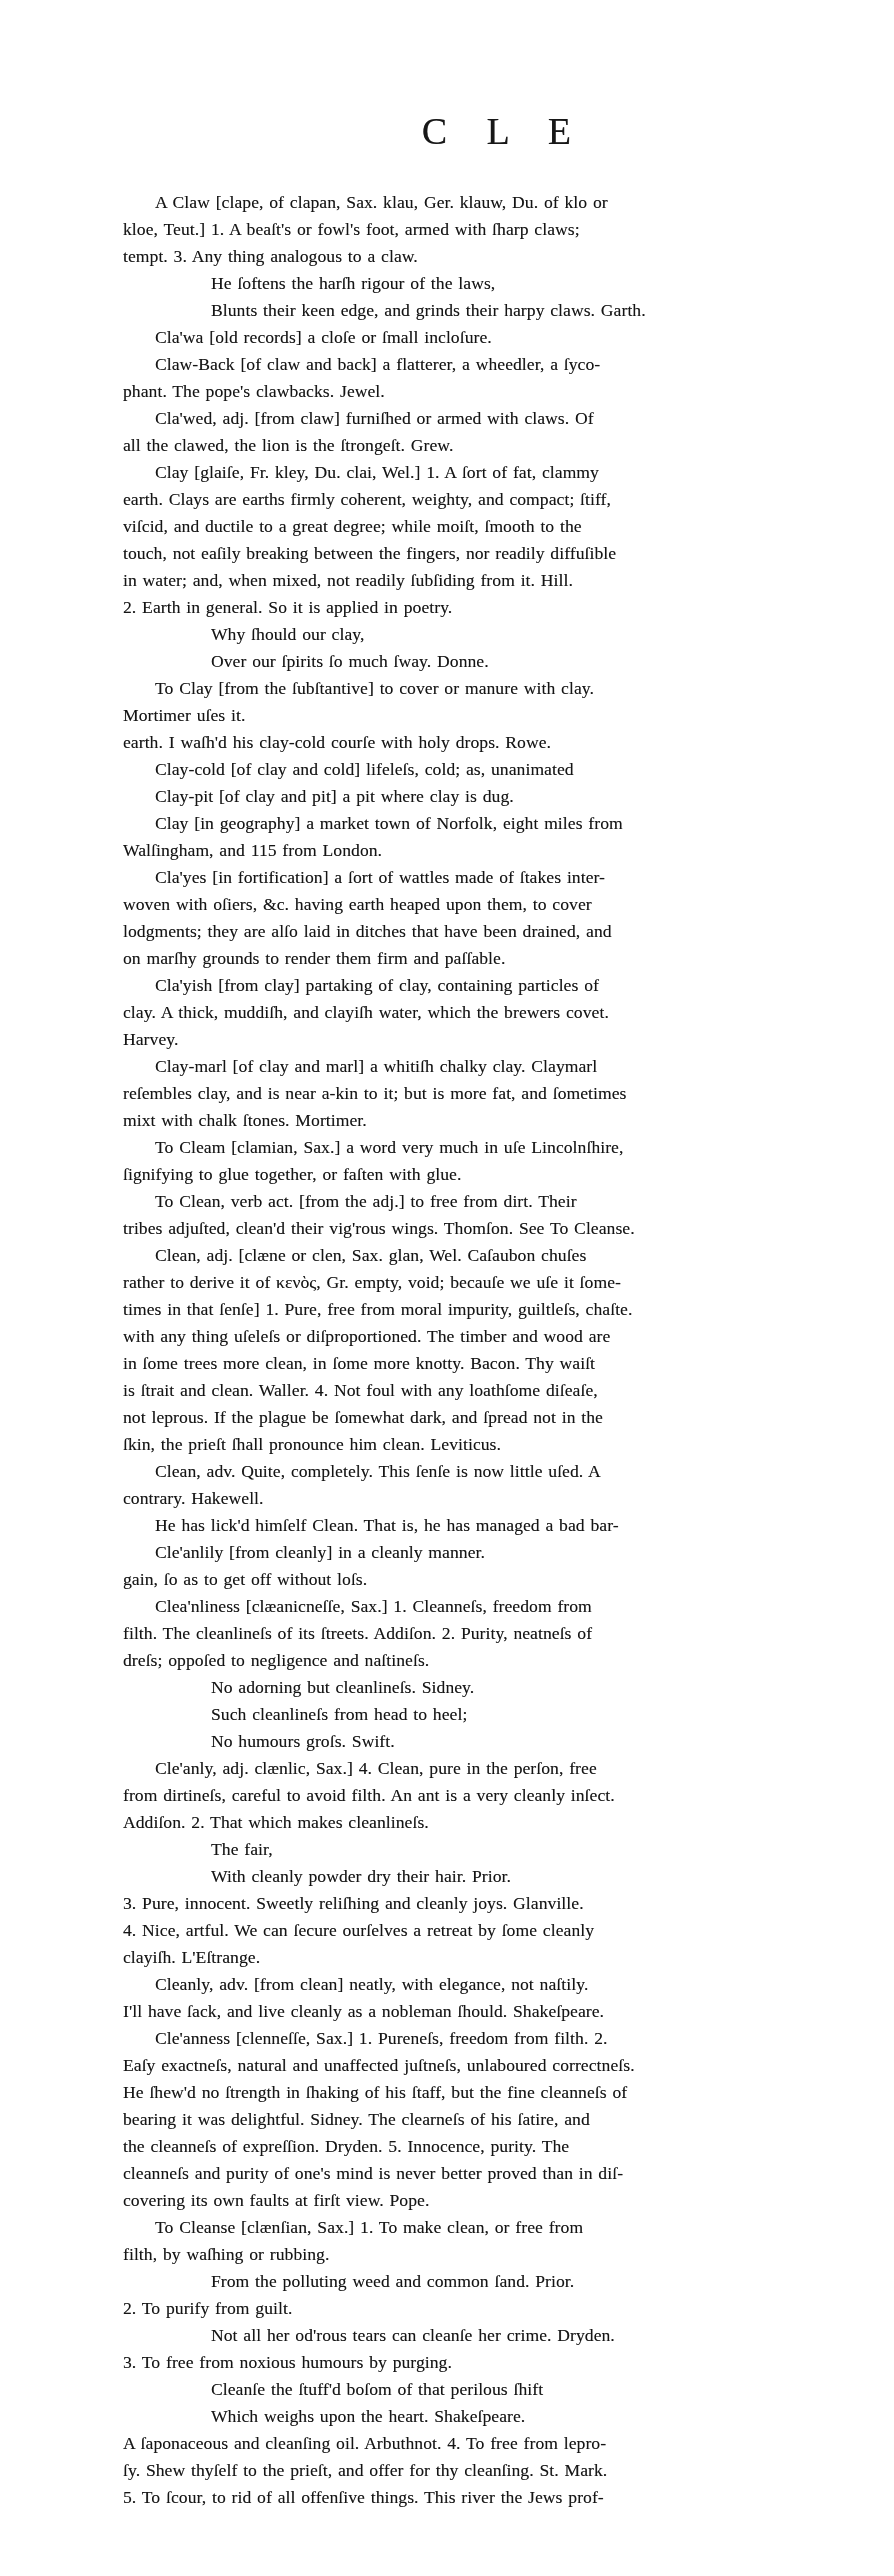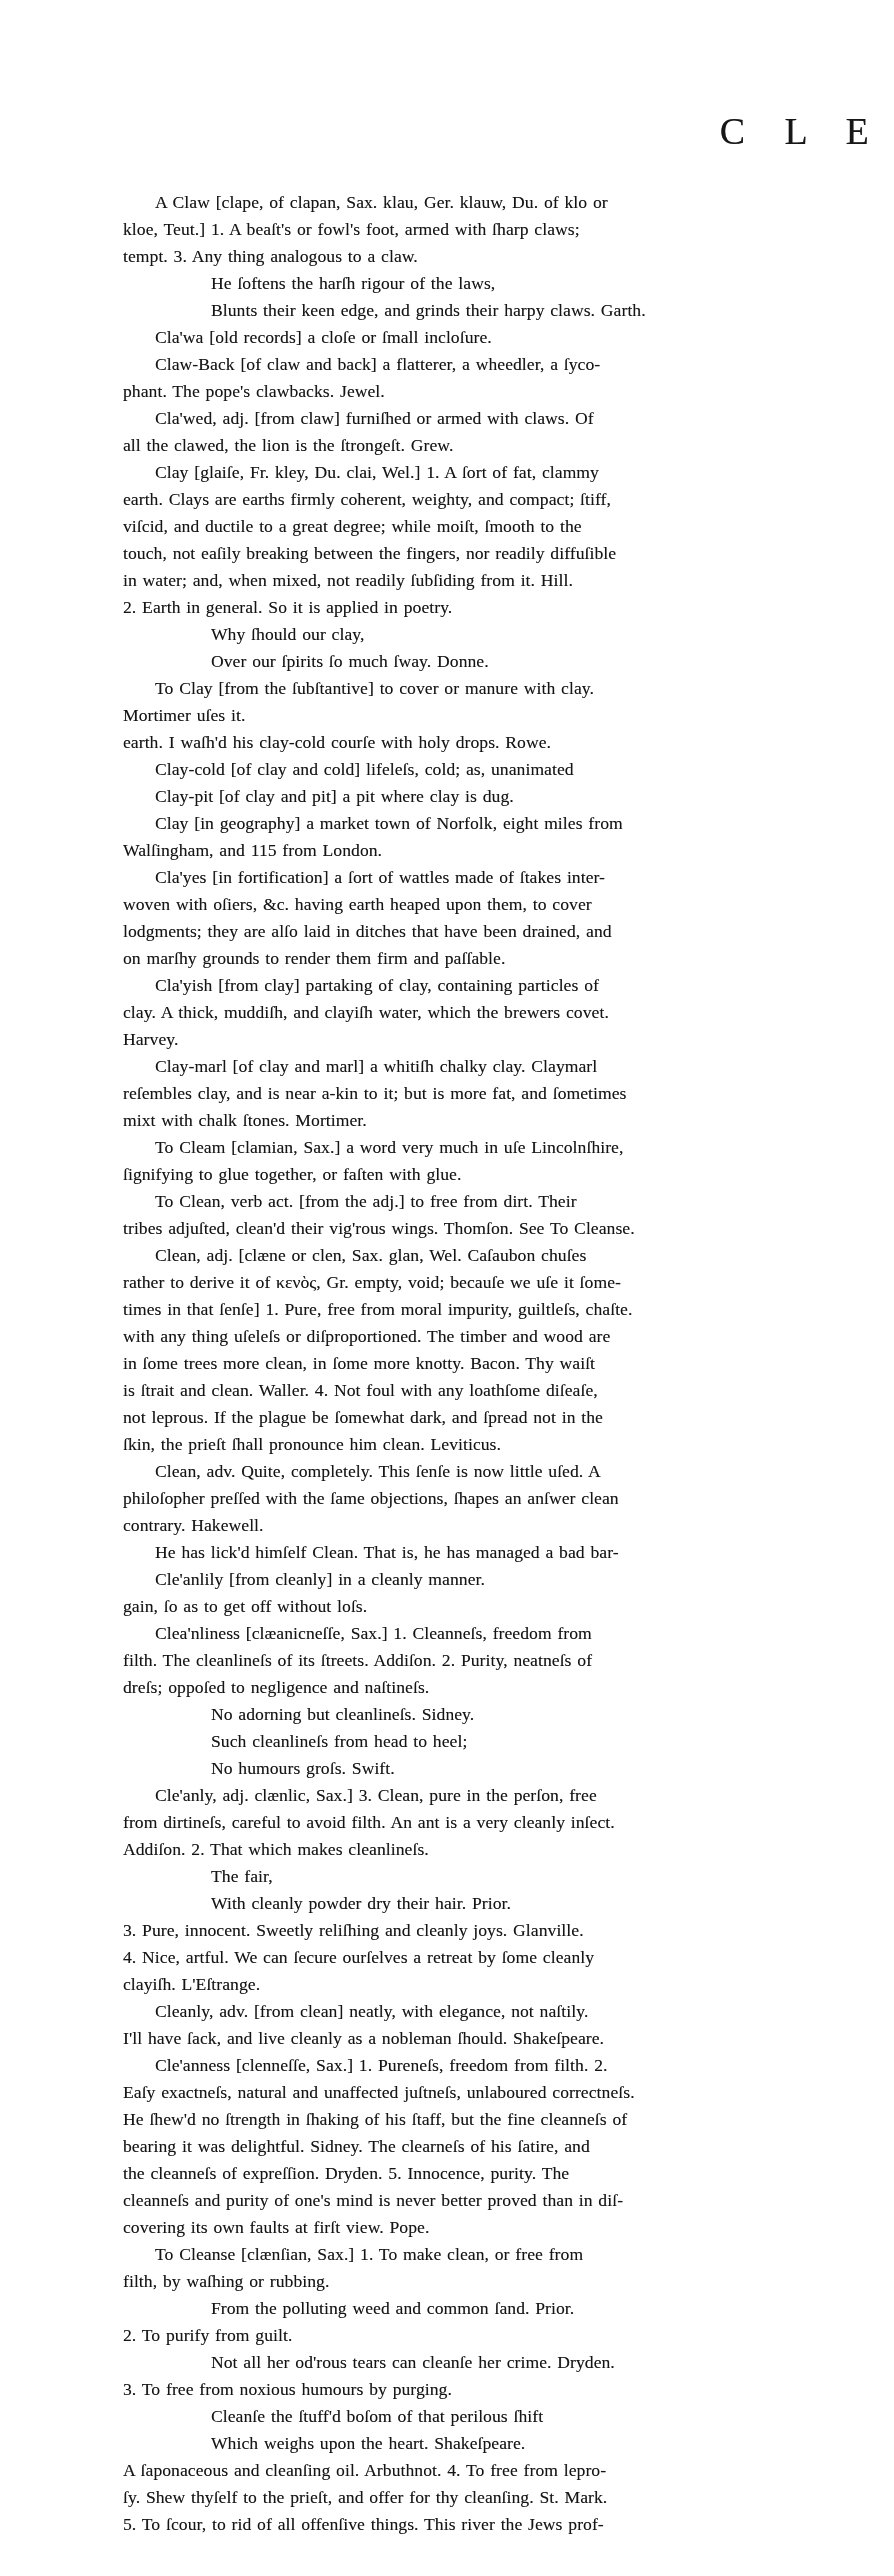--- a/index.html
+++ b/index.html
@@ -18,21 +18,21 @@
   .page {
     position: absolute;
     inset: 0;
     background: #ffffff;
   }
   .page-header {
     position: absolute;
     top: 109px;
     left: 124px;
     width: 752px;
-    text-align: right;
+    text-align: center;
     font-size: 38px;
     font-weight: normal;
     letter-spacing: 7.2px;
     word-spacing: 15.5px;
     color: #171717;
     text-shadow: 0.2px 0.2px 0 rgba(0,0,0,0.45);
     white-space: nowrap;
   }
   .text-block {
     position: absolute;
@@ -100,32 +100,31 @@
       <div class="line flush">tribes adjuſted, clean'd their vig'rous wings. Thomſon. See To Cleanse.</div>
       <div class="line entry">Clean, adj. [clæne or clen, Sax. glan, Wel. Caſaubon chuſes</div>
       <div class="line flush">rather to derive it of κενὸς, Gr. empty, void; becauſe we uſe it ſome-</div>
       <div class="line flush">times in that ſenſe] 1. Pure, free from moral impurity, guiltleſs, chaſte.</div>
       <div class="line flush">with any thing uſeleſs or diſproportioned. The timber and wood are</div>
       <div class="line flush">in ſome trees more clean, in ſome more knotty. Bacon. Thy waiſt</div>
       <div class="line flush">is ſtrait and clean. Waller. 4. Not foul with any loathſome diſeaſe,</div>
       <div class="line flush">not leprous. If the plague be ſomewhat dark, and ſpread not in the</div>
       <div class="line flush">ſkin, the prieſt ſhall pronounce him clean. Leviticus.</div>
       <div class="line entry">Clean, adv. Quite, completely. This ſenſe is now little uſed. A</div>
-      <div class="line flush">philoſopher preſſed with the ſame objections, ſhapes an anſwer clean</div>
       <div class="line flush">contrary. Hakewell.</div>
       <div class="line entry">He has lick'd himſelf Clean. That is, he has managed a bad bar-</div>
       <div class="line entry">Cle'anlily [from cleanly] in a cleanly manner.</div>
       <div class="line flush">gain, ſo as to get off without loſs.</div>
       <div class="line entry">Clea'nliness [clæanicneſſe, Sax.] 1. Cleanneſs, freedom from</div>
       <div class="line flush">filth. The cleanlineſs of its ſtreets. Addiſon. 2. Purity, neatneſs of</div>
       <div class="line flush">dreſs; oppoſed to negligence and naſtineſs.</div>
       <div class="line quote">No adorning but cleanlineſs. Sidney.</div>
       <div class="line quote">Such cleanlineſs from head to heel;</div>
       <div class="line quote">No humours groſs. Swift.</div>
-      <div class="line entry">Cle'anly, adj. clænlic, Sax.] 3. Clean, pure in the perſon, free</div>
+      <div class="line entry">Cle'anly, adj. clænlic, Sax.] 4. Clean, pure in the perſon, free</div>
       <div class="line flush">from dirtineſs, careful to avoid filth. An ant is a very cleanly inſect.</div>
       <div class="line flush">Addiſon. 2. That which makes cleanlineſs.</div>
       <div class="line quote">The fair,</div>
       <div class="line quote">With cleanly powder dry their hair. Prior.</div>
       <div class="line flush">3. Pure, innocent. Sweetly reliſhing and cleanly joys. Glanville.</div>
       <div class="line flush">4. Nice, artful. We can ſecure ourſelves a retreat by ſome cleanly</div>
       <div class="line flush">clayiſh. L'Eſtrange.</div>
       <div class="line entry">Cleanly, adv. [from clean] neatly, with elegance, not naſtily.</div>
       <div class="line flush">I'll have ſack, and live cleanly as a nobleman ſhould. Shakeſpeare.</div>
       <div class="line entry">Cle'anness [clenneſſe, Sax.] 1. Pureneſs, freedom from filth. 2.</div>

